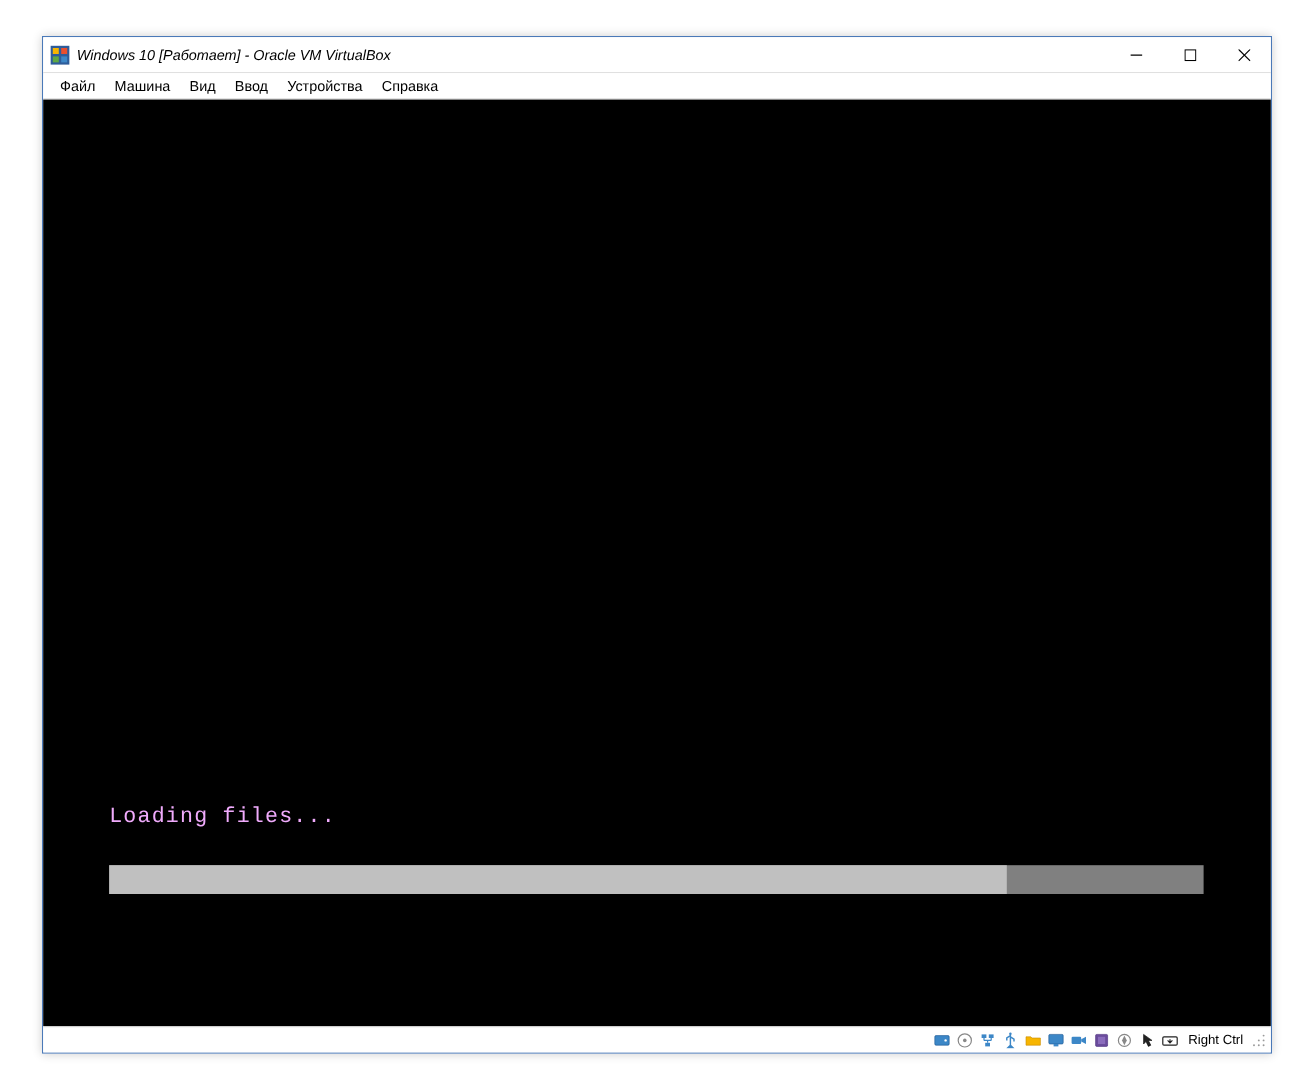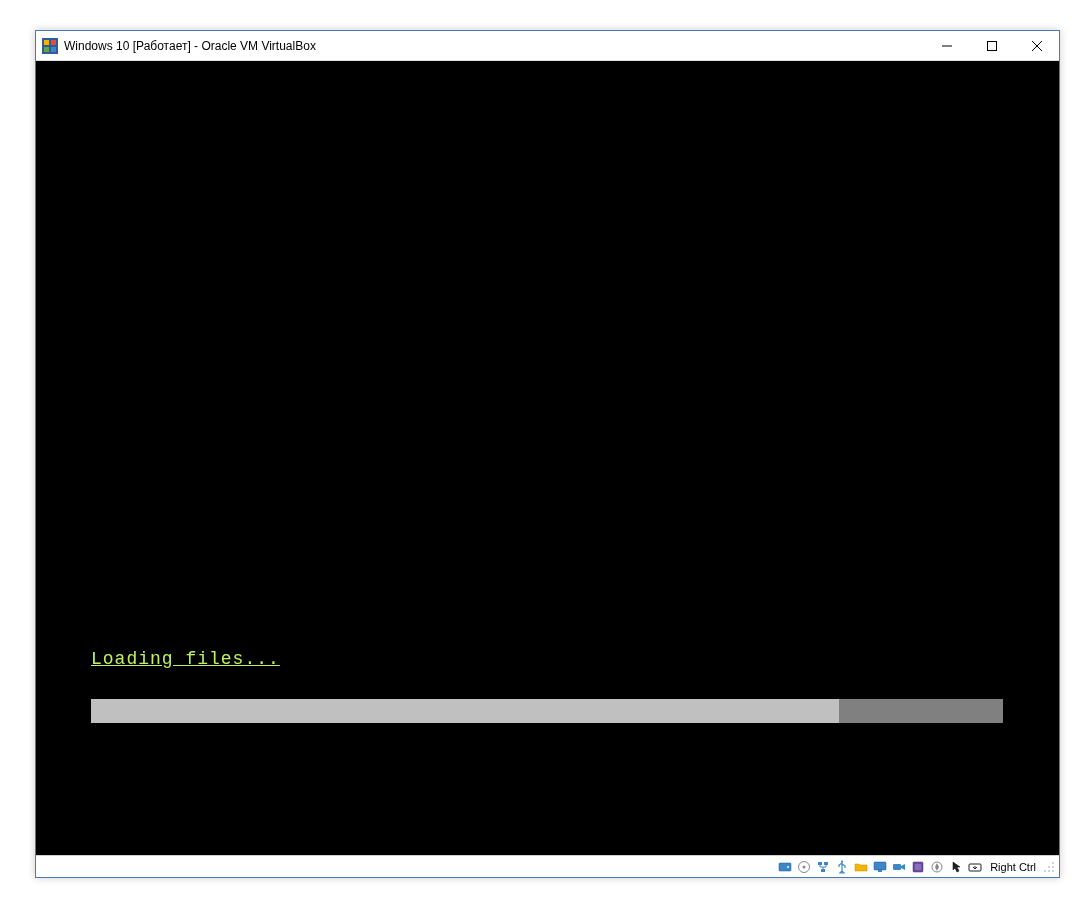--- a/index.html
+++ b/index.html
@@ -34,20 +34,21 @@
     margin-left: 6px;
     width: 16px;
     height: 16px;
     display: inline-block;
   }
   .title-text {
     margin-left: 6px;
     font-size: 12px;
     color: #000;
     flex: 0 0 auto;
+    font-style: italic;
   }
   .title-spacer { flex: 1; }
   .win-controls { display: flex; height: 100%; }
   .win-btn {
     width: 45px;
     height: 100%;
     display: flex;
     align-items: center;
     justify-content: center;
     font-size: 10px;
@@ -77,23 +78,22 @@
     background: #000000;
     position: relative;
     overflow: hidden;
   }
   .loading-text {
     position: absolute;
     left: 55px;
     top: 588px;
     font-family: "Consolas", "Courier New", monospace;
     font-size: 18px;
-    color: #bef264;
+    color: #f0abfc;
     letter-spacing: 1px;
-    text-decoration: underline;
   }
   .progress-container {
     position: absolute;
     left: 55px;
     top: 638px;
     width: 912px;
     height: 24px;
     background: #808080;
   }
   .progress-fill {
@@ -162,20 +162,28 @@
       </button>
       <button class="win-btn">
         <svg viewBox="0 0 10 10">
             <line x1="0" y1="0" x2="10" y2="10" stroke="#000" stroke-width="1"></line>
             <line x1="10" y1="0" x2="0" y2="10" stroke="#000" stroke-width="1"></line>
           </svg>
       </button>
     </div>
   </div>
 
+  <div class="menubar">
+    <span class="menu-item">Файл</span>
+    <span class="menu-item">Машина</span>
+    <span class="menu-item">Вид</span>
+    <span class="menu-item">Ввод</span>
+    <span class="menu-item">Устройства</span>
+    <span class="menu-item">Справка</span>
+  </div>
 
   <div class="vm-screen">
     <div class="loading-text">Loading files...</div>
     <div class="progress-container">
       <div class="progress-fill" style="width: 82%;"></div>
     </div>
   </div>
 
   <div class="statusbar">
     <span class="status-icon">

